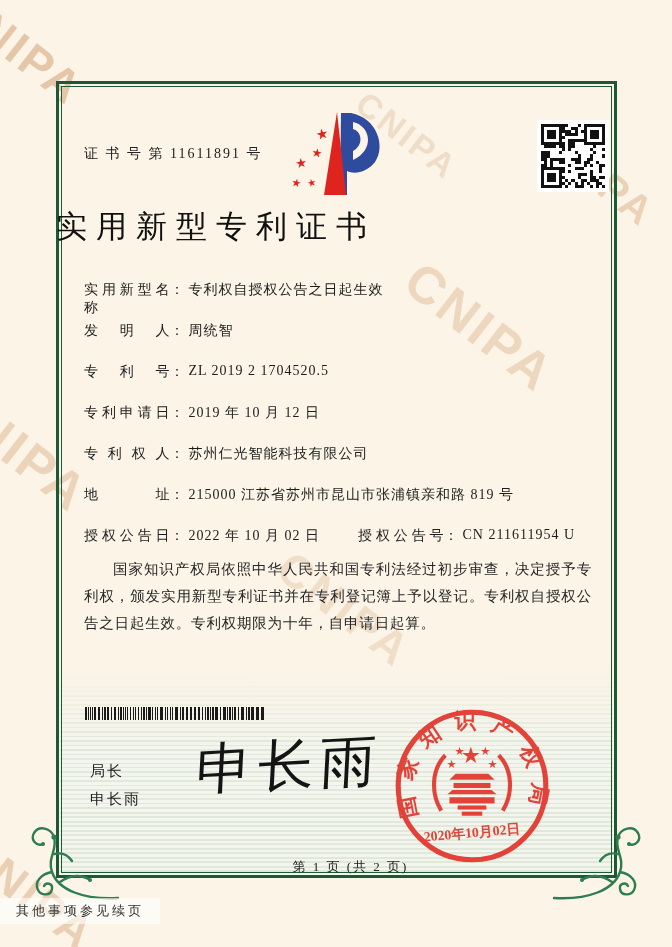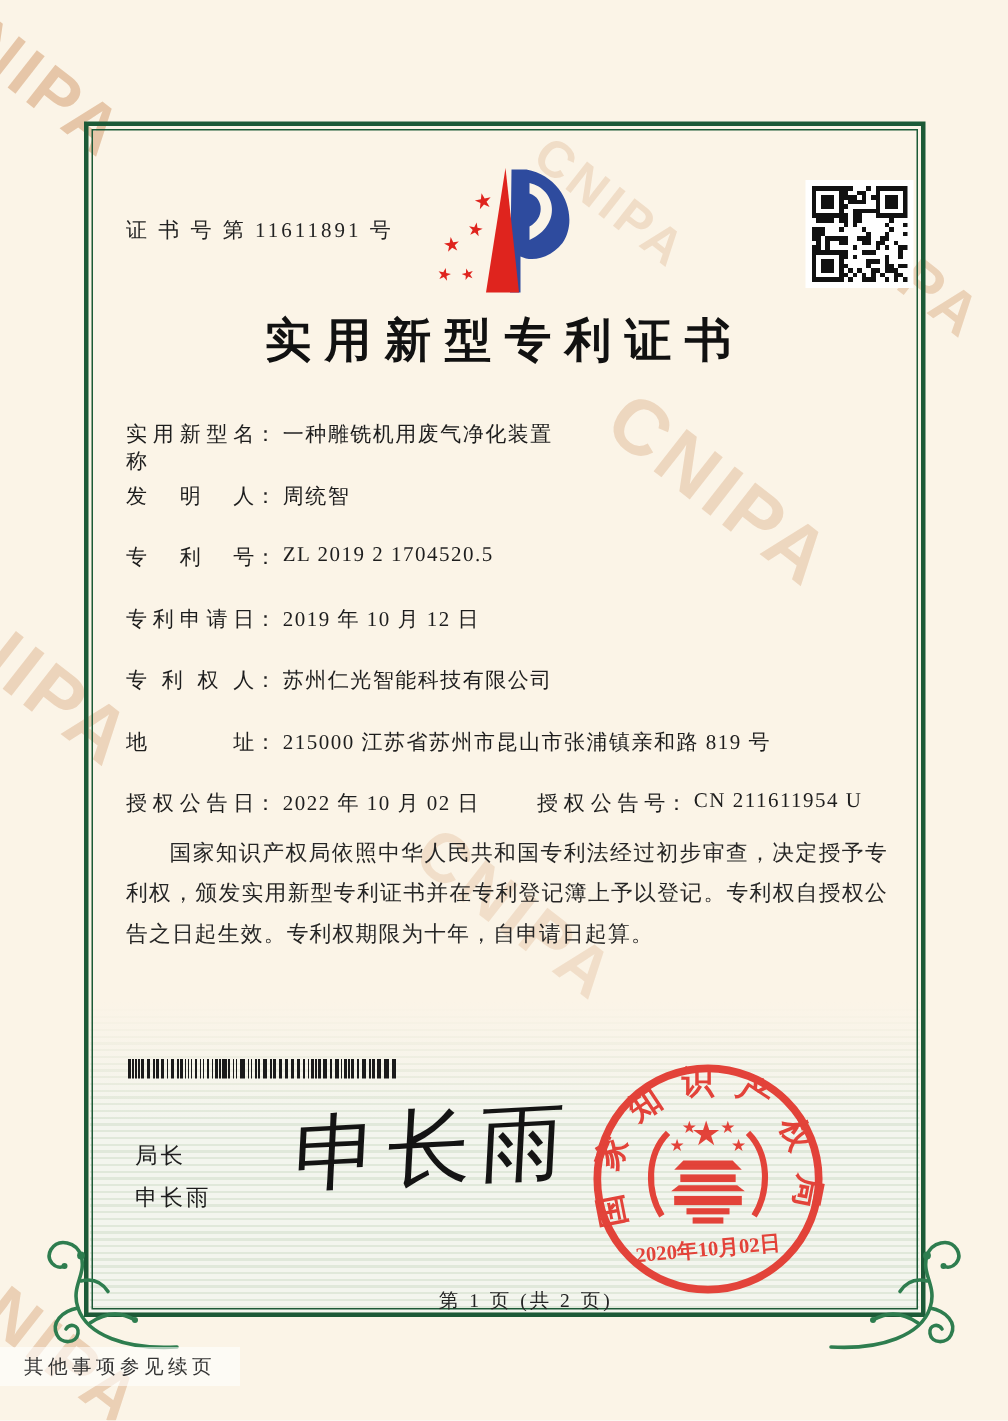--- a/index.html
+++ b/index.html
@@ -22,22 +22,22 @@
   .band { position:absolute; left:60px; top:668px; width:553px; height:210px;
           background:
             linear-gradient(180deg, rgba(251,244,231,1) 0px, rgba(251,244,231,0) 80px),
             repeating-linear-gradient(180deg, #e0e8da 0px, #e0e8da 1.5px, #f3f5ee 1.5px, #f3f5ee 4.5px);
   }
 
   
   .cert-no { position:absolute; left:84px; top:110px; font-size:14px; letter-spacing:2px; color:#222;margin-top:35px; }
   .logo { position:absolute; left:287px; top:110px; width:100px; height:88px; }
   .qr { position:absolute; left:537px; top:120px; width:72px; height:72px; background:#fff; padding:4px; }
-  .title { position:absolute; left:56px; top:206px; width:561px; text-align:center;
-           font-size:31px; font-weight:bold; letter-spacing:9px; color:#111; }
+  .title { position:absolute; left:56px; top:206px; width:561px; 
+           font-size:31px; font-weight:normal; letter-spacing:9px; color:#111; }
 
   
   .fields { position:absolute; left:84px; top:281px; width:505px; font-size:14px; color:#1d1d1d; }
   .field-row { height:41px; display:flex; align-items:flex-start; letter-spacing:0.5px; }
   .f-label { display:inline-block; width:86px; text-align:justify; text-align-last:justify; flex:none; }
   .f-colon { flex:none; margin-right:4px; }
   .f-value { letter-spacing:1px; }
   .grant-no-pair { margin-left:38px; display:flex; }
 
   
@@ -230,21 +230,21 @@
         <rect x="20" y="20" width="1" height="1" fill="#111"></rect>
       </svg>
   </div>
 
   <div class="title">实用新型专利证书</div>
 
   <div class="fields">
     <div class="field-row">
       <span class="f-label">实用新型名称</span>
         <span class="f-colon">：</span>
-      <span class="f-value">一种雕铣机用废气净化装置</span>
+      <span class="f-value">专利权自授权公告之日起生效</span>
     </div>
     <div class="field-row">
       <span class="f-label">发明人</span>
         <span class="f-colon">：</span>
       <span class="f-value">周统智</span>
     </div>
     <div class="field-row">
       <span class="f-label">专利号</span>
         <span class="f-colon">：</span>
       <span class="f-value">ZL 2019 2 1704520.5</span>

